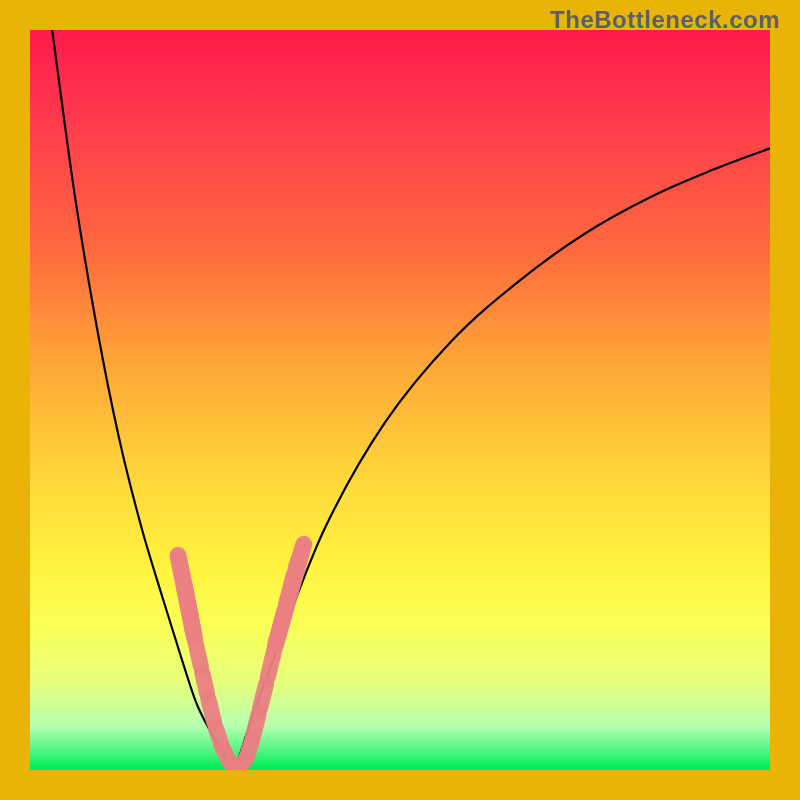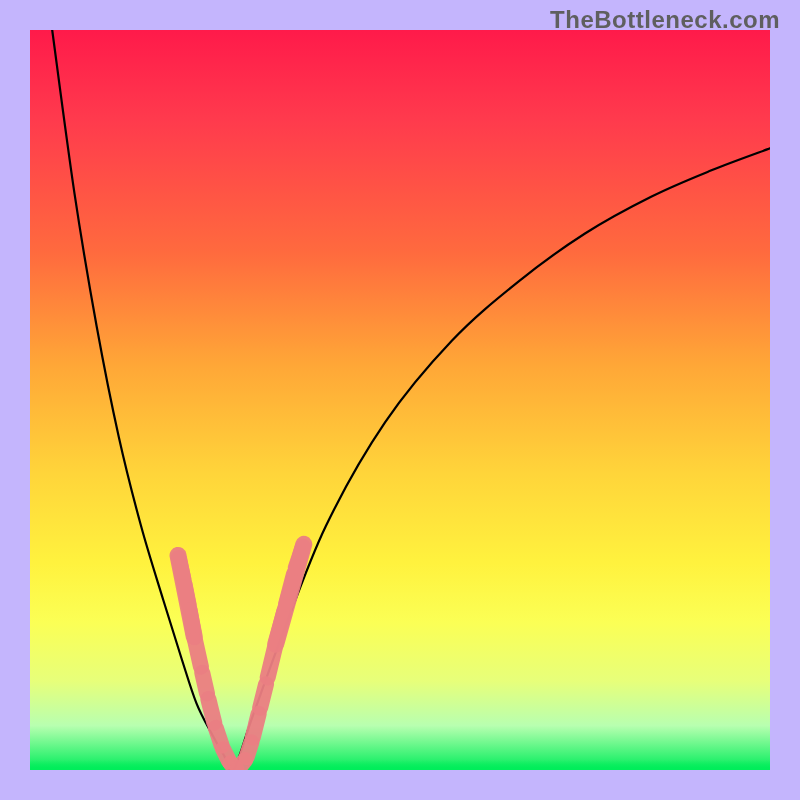--- a/index.html
+++ b/index.html
@@ -8,21 +8,21 @@
     width: 800px;
     height: 800px;
     overflow: hidden;
     background: #fff;
     font-family: Arial, Helvetica, sans-serif;
   }
   .frame {
     position: relative;
     width: 800px;
     height: 800px;
-    background: #c4b5fd;
+    background: #eab308;
   }
   .watermark {
     position: absolute;
     top: 6px;
     right: 20px;
     color: #5f5f5f;
     font-size: 24px;
     font-weight: 600;
     letter-spacing: 0.5px;
     z-index: 10;

